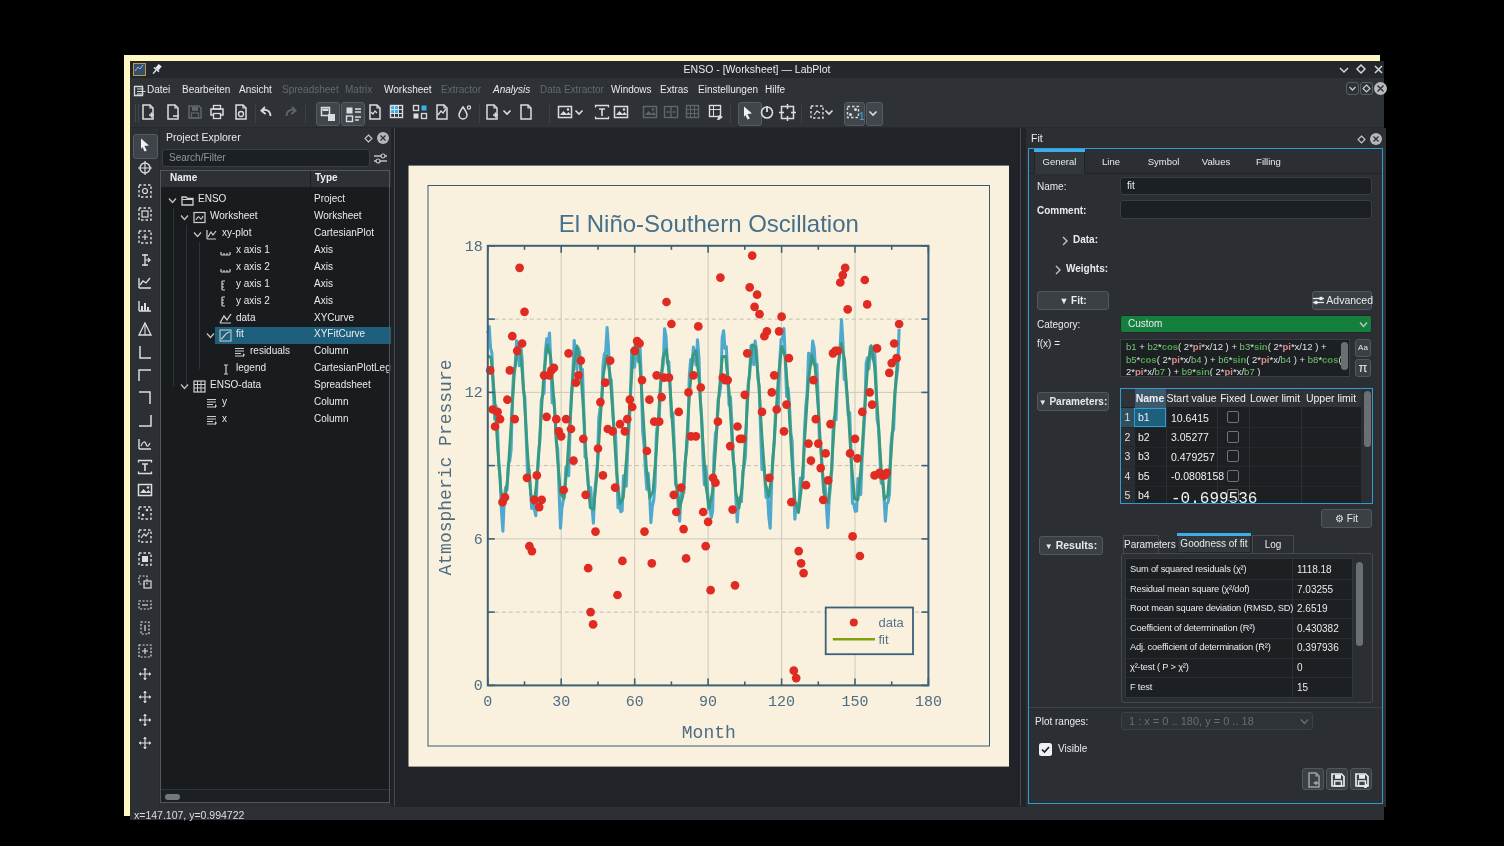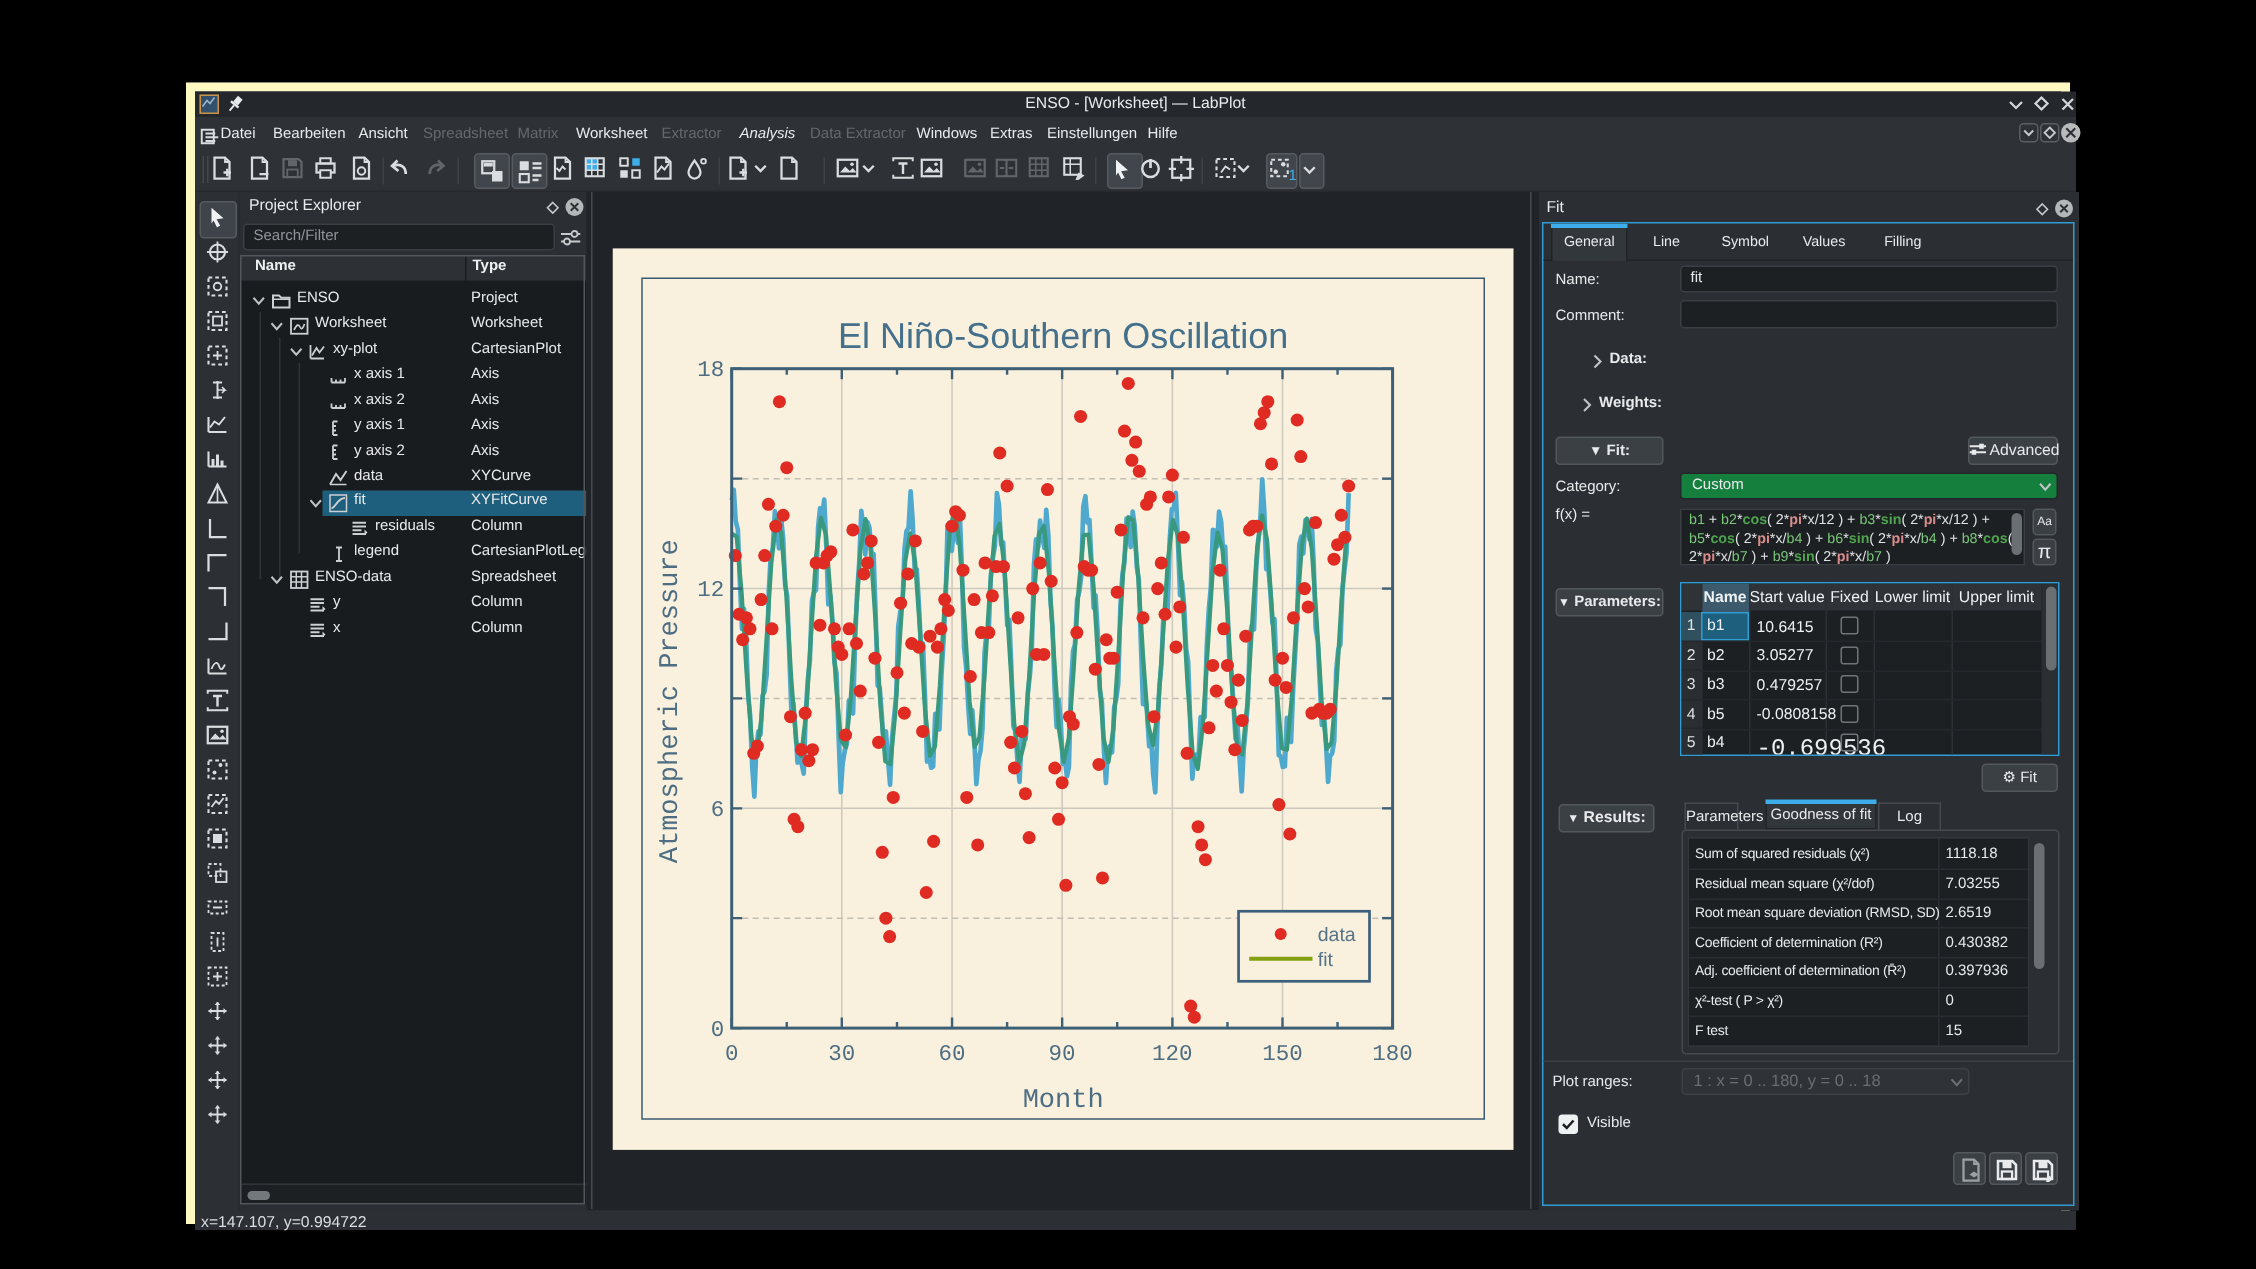--- a/index.html
+++ b/index.html
@@ -916,21 +916,21 @@
         <div class="abs" style="left:0;top:24px;width:353px;height:1px;background:#202428;"></div>
         <div class="abs" style="left:5px;top:0px;width:51px;height:25px;background:#32373c;border:1px solid #202428;border-bottom:none;"></div>
         <div class="abs" style="left:5px;top:0px;width:51px;height:3px;background:#3daee9;"></div>
         <div class="abs" style="left:5px;top:7px;width:51px;text-align:center;color:#e8eaec;font-size:9.5px;">General</div>
         <div class="abs" style="left:56px;top:7px;width:52px;text-align:center;color:#e8eaec;font-size:9.5px;">Line</div>
         <div class="abs" style="left:108px;top:7px;width:53px;text-align:center;color:#e8eaec;font-size:9.5px;">Symbol</div>
         <div class="abs" style="left:161px;top:7px;width:52px;text-align:center;color:#e8eaec;font-size:9.5px;">Values</div>
         <div class="abs" style="left:213px;top:7px;width:53px;text-align:center;color:#e8eaec;font-size:9.5px;">Filling</div>
         <div class="abs" style="left:8px;top:32px;color:#e8eaec;">Name:</div>
         <div class="abs" style="left:91px;top:28px;width:252px;height:18px;background:#1d2023;border:1px solid #3a3f44;border-radius:3px;line-height:16px;padding-left:6px;color:#e8eaec;">fit</div>
-        <div class="abs" style="left:8px;top:56px;color:#e8eaec;">Comment:</div>
+        <div class="abs" style="left:8px;top:56px;color:#e8eaec;font-weight:bold;">Comment:</div>
         <div class="abs" style="left:91px;top:51px;width:252px;height:19px;background:#1d2023;border:1px solid #3a3f44;border-radius:3px;"></div>
         <div class="abs" style="left:32px;top:87px;">
           <svg width="8" height="10" viewBox="0 0 8 10">
             <path d="M2 1l4 4-4 4" fill="none" stroke="#c0c4c7" stroke-width="1.4"></path>
           </svg>
         </div>
         <div class="abs" style="left:44px;top:85px;color:#e8eaec;font-weight:bold;">Data:</div>
         <div class="abs" style="left:25px;top:116px;">
           <svg width="8" height="10" viewBox="0 0 8 10">
             <path d="M2 1l4 4-4 4" fill="none" stroke="#c0c4c7" stroke-width="1.4"></path>

